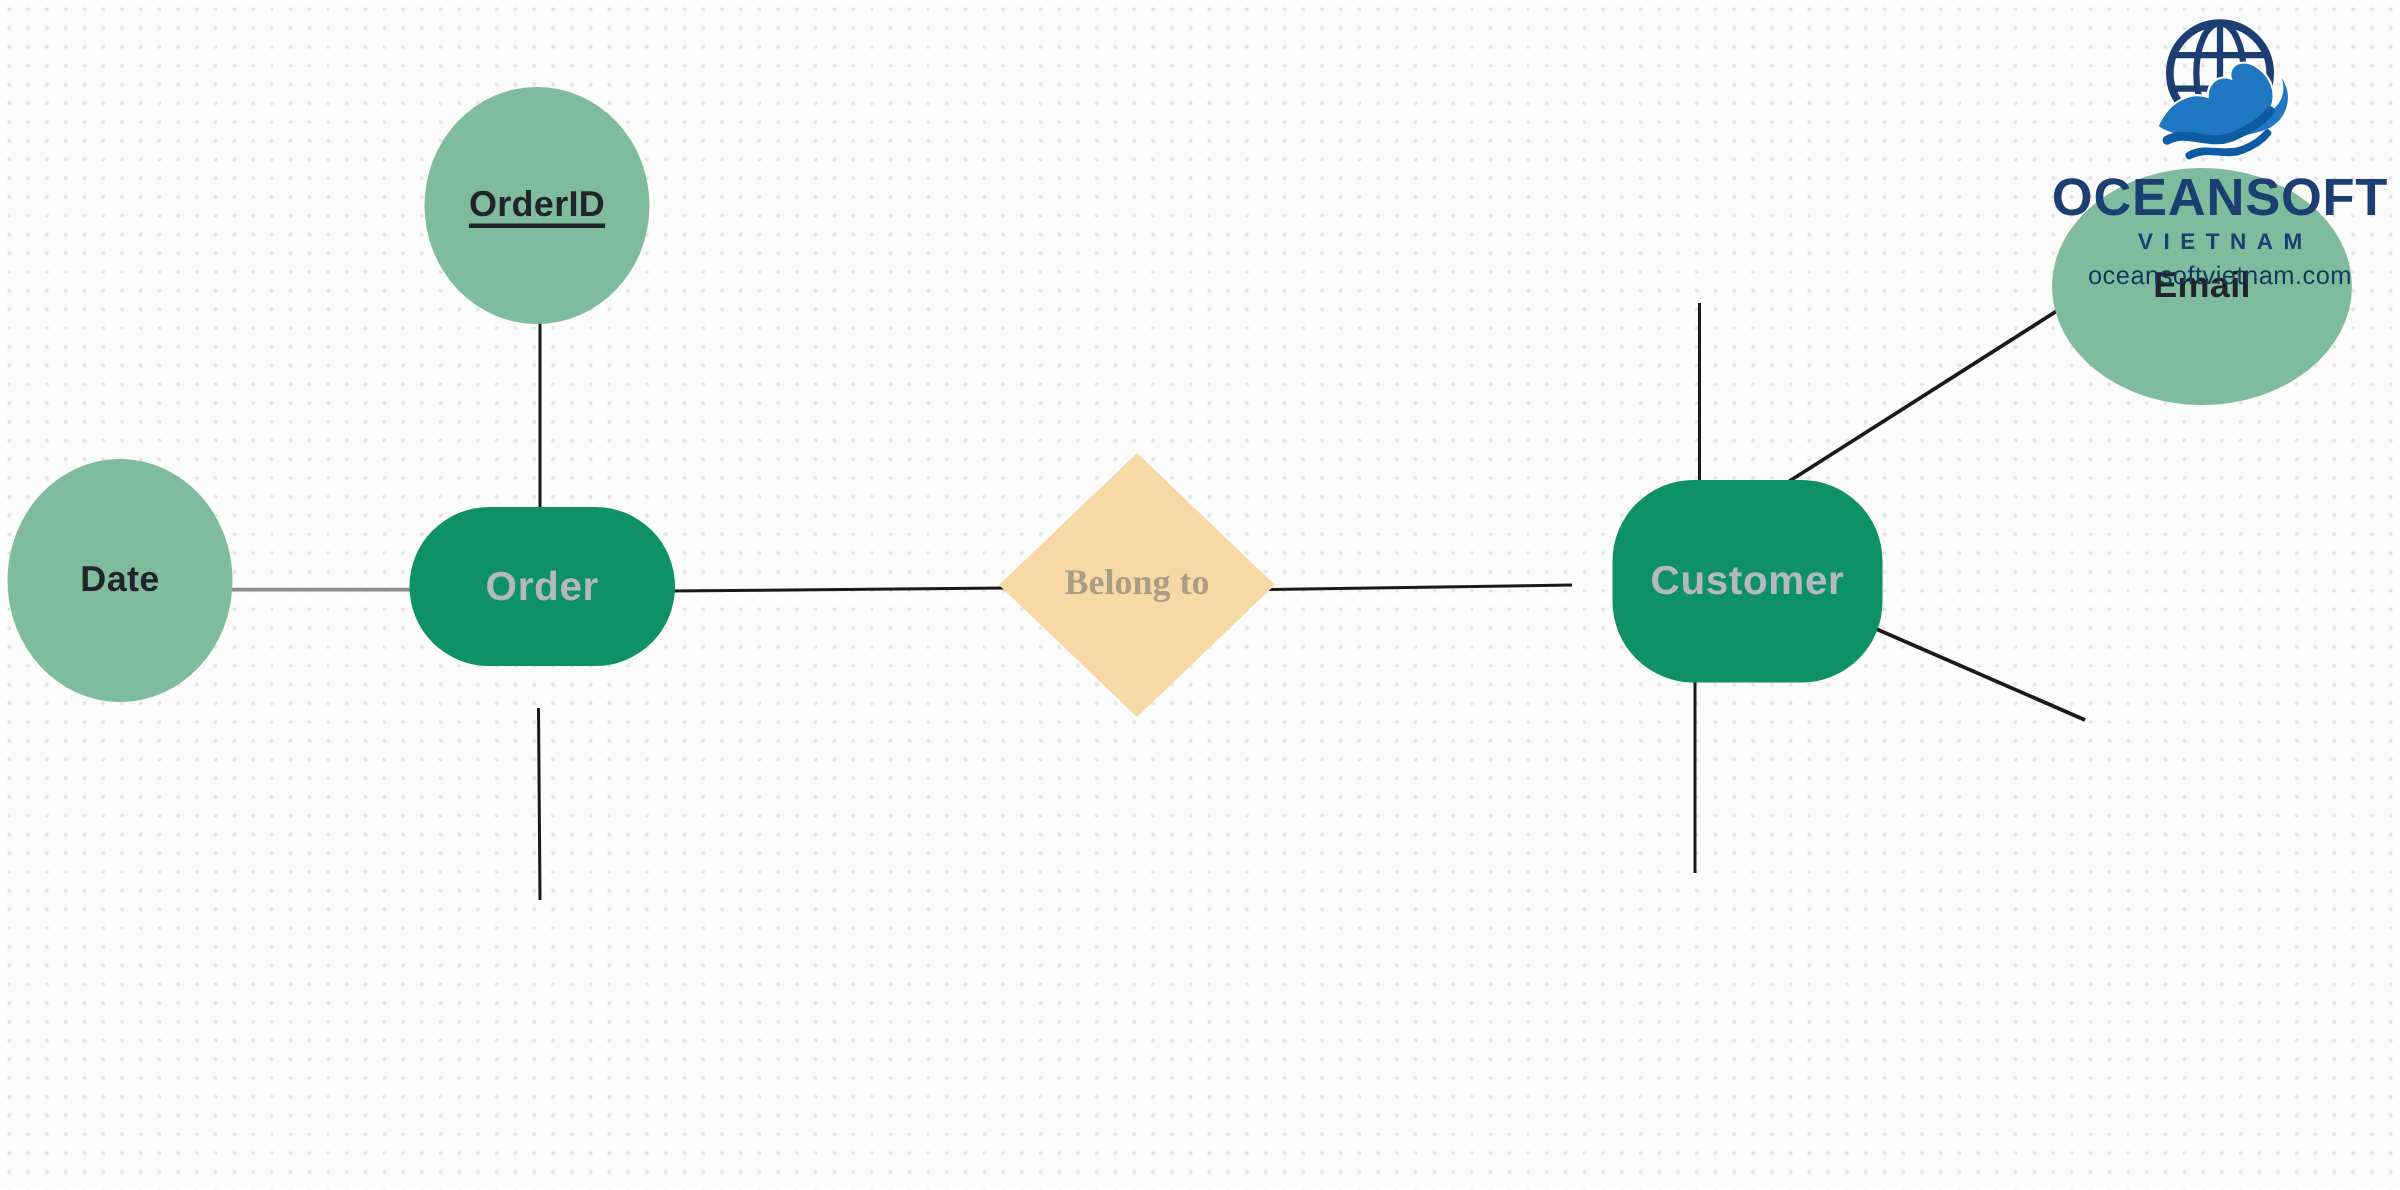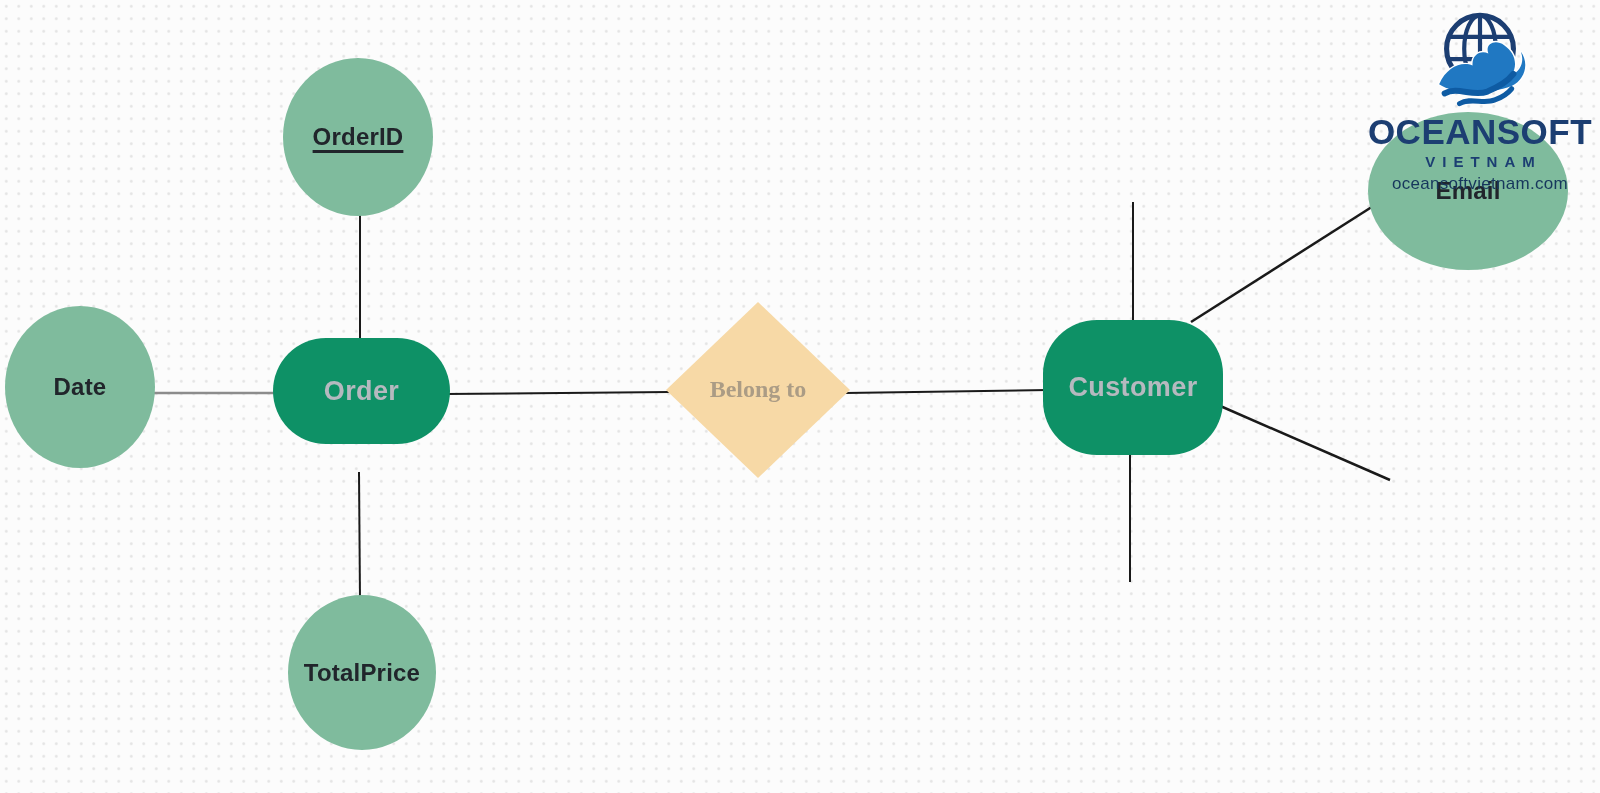--- a/index.html
+++ b/index.html
@@ -57,36 +57,33 @@
   </svg>
 
   <div class="node attr" style="left:5px;top:306px;width:150px;height:162px">
     <span>Date</span>
   </div>
 
   <div class="node attr" style="left:283px;top:58px;width:150px;height:158px">
     <span class="key">OrderID</span>
   </div>
 
-  <div class="node attr" style="left:288px;top:595px;width:148px;height:155px">
-    <span>TotalPrice</span>
-  </div>
 
 
   <div class="node attr" style="left:1368px;top:112px;width:200px;height:158px">
     <span>Email</span>
   </div>
 
 
 
   <div class="node entity" style="left:273px;top:338px;width:177px;height:106px">
     <span>Order</span>
   </div>
 
-  <div class="node entity" style="left:1043px;top:320px;width:180px;height:135px">
+  <div class="node entity" style="left:1075px;top:320px;width:180px;height:135px">
     <span>Customer</span>
   </div>
 
   <div class="node diamond" style="left:666px;top:302px;width:184px;height:176px">
     <span class="rel-label">Belong to</span>
   </div>
 
   <div class="logo">
     <svg class="logo-icon" width="104" height="104" viewBox="0 0 104 112">
       <circle cx="52" cy="44" r="36" fill="none" stroke="#1c3e72" stroke-width="5.5"></circle>

